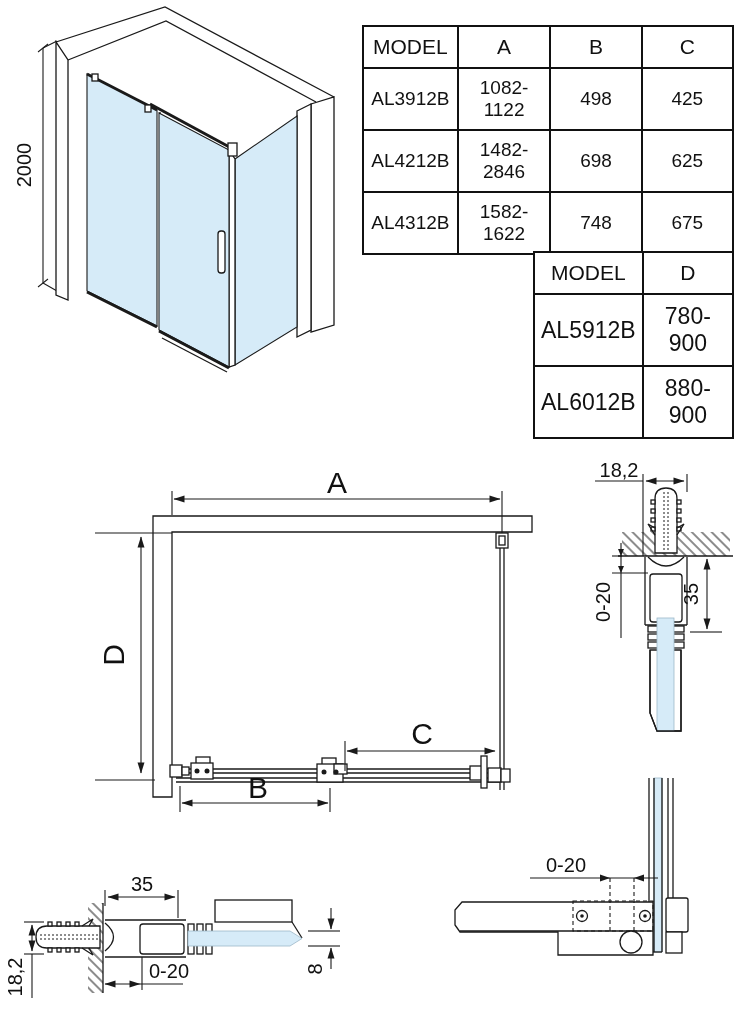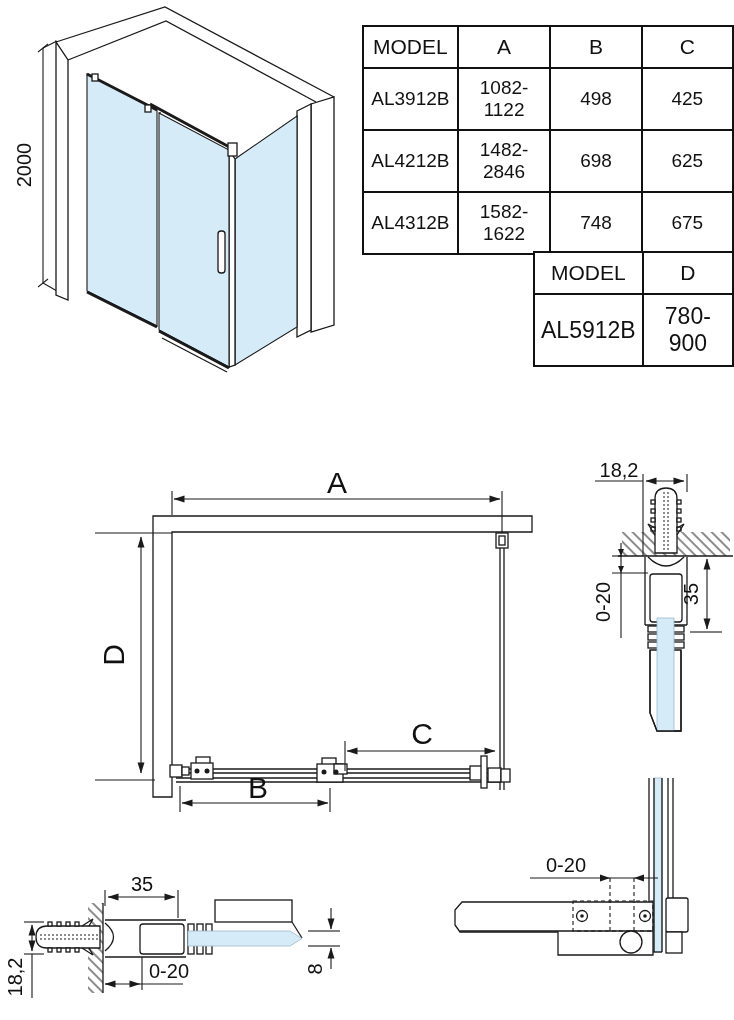--- a/index.html
+++ b/index.html
@@ -307,16 +307,20 @@
       <tr>
         <th>MODEL</th>
         <th>D</th>
       </tr>
     </thead>
     <tbody>
       <tr>
         <td>AL5912B</td>
         <td>780-900</td>
       </tr>
+      <tr>
+        <td>AL6012B</td>
+        <td>880-900</td>
+      </tr>
     </tbody>
   </table>
 
 </div>
 
 </body></html>

